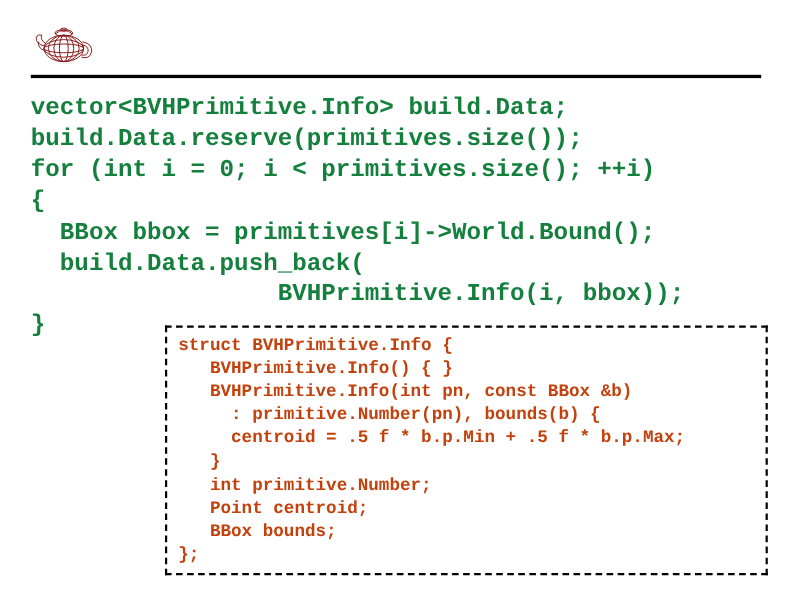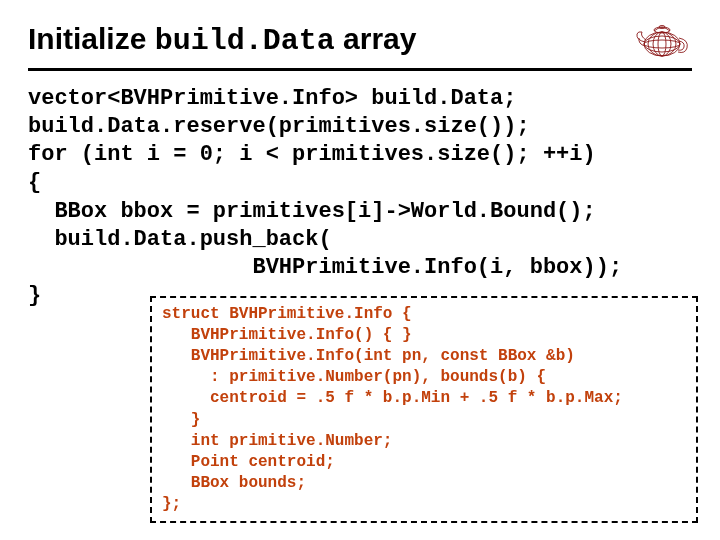--- a/index.html
+++ b/index.html
@@ -36,21 +36,21 @@
     width: 60px;
     height: 44px;
     flex-shrink: 0;
   }
   .code-main {
     font-family: "Courier New", monospace;
     font-size: 22px;
     font-weight: bold;
     line-height: 1.28;
     white-space: pre;
-    color: #000000;
+    color: #15803d;
   }
   .struct-box {
     position: absolute;
     left: 150px;
     top: 296px;
     width: 548px;
     border: 2px dashed #000;
     background: #fff;
     padding: 6px 10px 6px 10px;
   }
@@ -61,23 +61,20 @@
     line-height: 1.32;
     white-space: pre;
     color: #c2410c;
   }
 </style>
 </head>
 <body>
 
 <div class="slide">
   <div class="header-row">
-    <div class="title">
-      <span>Initialize </span><span class="mono">build.Data</span><span> array</span>
-    </div>
     <div class="teapot">
       <svg viewBox="0 0 60 44" width="60" height="44">
 
         <g fill="none" stroke="#8b1a1a" stroke-width="0.9">
 
           <ellipse cx="30" cy="26" rx="18" ry="12"></ellipse>
           <ellipse cx="30" cy="26" rx="14" ry="12"></ellipse>
           <ellipse cx="30" cy="26" rx="9" ry="12"></ellipse>
           <ellipse cx="30" cy="26" rx="4" ry="12"></ellipse>
           <ellipse cx="30" cy="26" rx="18" ry="8"></ellipse>

